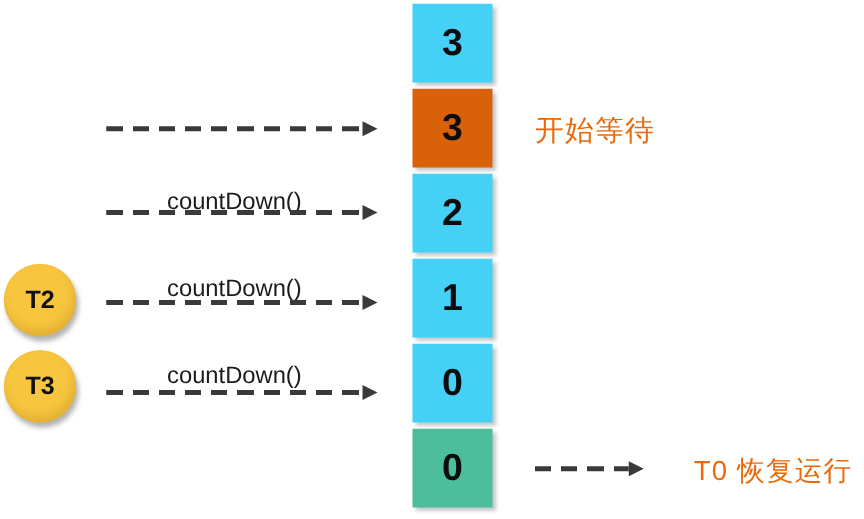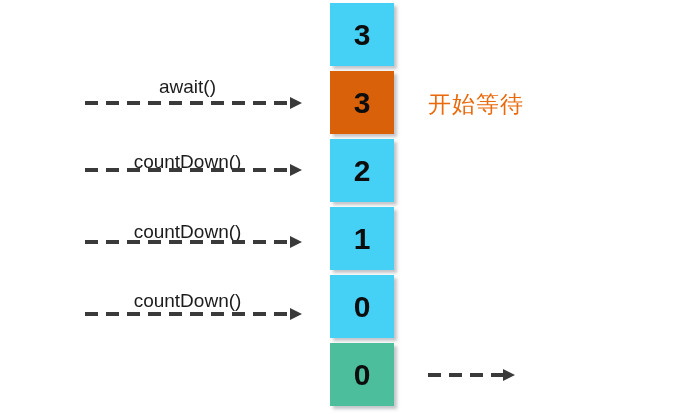--- a/index.html
+++ b/index.html
@@ -41,32 +41,37 @@
     letter-spacing:1px; white-space:nowrap;
   }
   .annotation.waiting { left:428px; top:89px;  font-size:23px; }
   .annotation.resume  { left:555px; top:362px; font-size:22px; }
 </style>
 </head>
 <body>
 
 <div class="canvas">
 
-  <div class="call-label" style="top:76px">await()</div>
   <div class="dash-line" style="left:85px; top:101px; width:205px"></div>
   <div class="arrow-head" style="left:290px; top:97px"></div>
 
   <div class="call-label" style="top:151px">countDown()</div>
   <div class="dash-line" style="left:85px; top:168px; width:205px"></div>
   <div class="arrow-head" style="left:290px; top:164px"></div>
 
+  <div class="thread-circle" style="top:211px">
+    <span>T2</span>
+  </div>
   <div class="call-label" style="top:221px">countDown()</div>
   <div class="dash-line" style="left:85px; top:240px; width:205px"></div>
   <div class="arrow-head" style="left:290px; top:236px"></div>
 
+  <div class="thread-circle" style="top:280px">
+    <span>T3</span>
+  </div>
   <div class="call-label" style="top:290px">countDown()</div>
   <div class="dash-line" style="left:85px; top:312px; width:205px"></div>
   <div class="arrow-head" style="left:290px; top:308px"></div>
 
   <div class="latch-box idle" style="top:3px">
     <span>3</span>
   </div>
   <div class="latch-box active" style="top:71px">
     <span>3</span>
   </div>
@@ -77,17 +82,18 @@
     <span>1</span>
   </div>
   <div class="latch-box idle" style="top:275px">
     <span>0</span>
   </div>
   <div class="latch-box done" style="top:343px">
     <span>0</span>
   </div>
 
   <div class="annotation waiting">开始等待</div>
+  <div class="annotation resume">T0 恢复运行</div>
 
   <div class="dash-line" style="left:428px; top:373px; width:75px"></div>
   <div class="arrow-head" style="left:503px; top:369px"></div>
 
 </div>
 
 </body></html>

